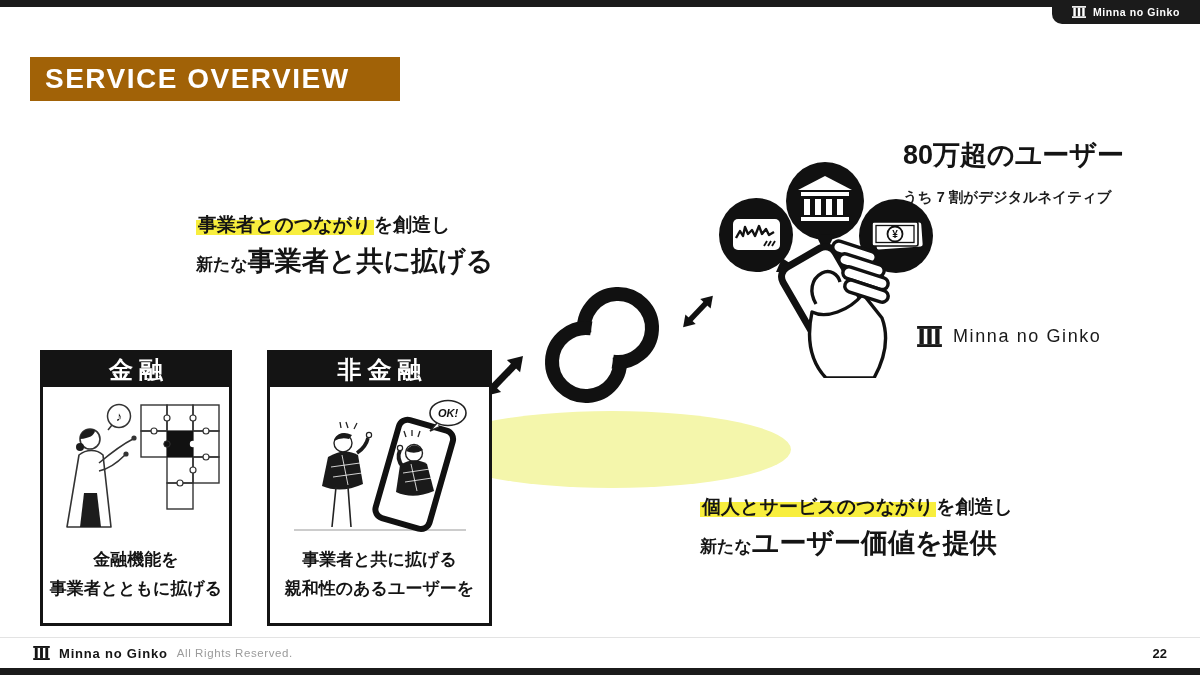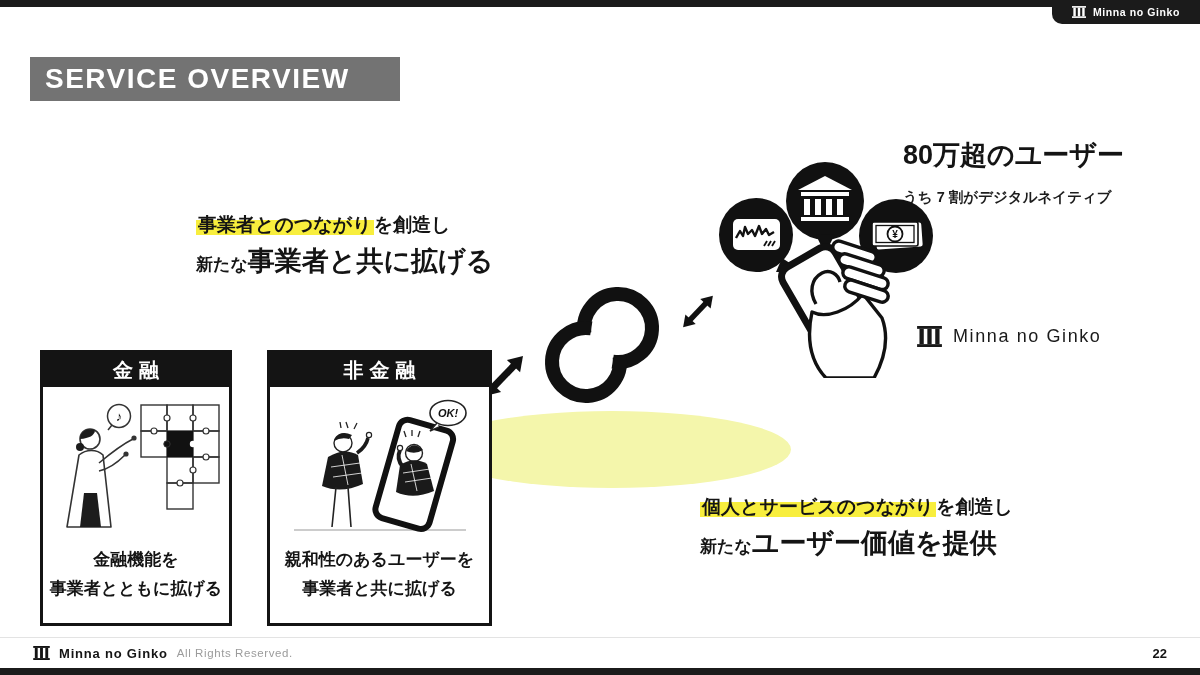--- a/index.html
+++ b/index.html
@@ -6,21 +6,21 @@
   .slide{
     position:relative;width:1200px;height:675px;background:#fff;overflow:hidden;
     font-family:"Liberation Sans","DejaVu Sans",sans-serif;color:#141414;
   }
   
   .top-bar{position:absolute;left:0;top:0;width:100%;height:7px;background:#1b1b1b;}
   .top-tab{position:absolute;top:0;left:1052px;width:148px;height:24px;background:#1b1b1b;
     border-bottom-left-radius:10px;display:flex;align-items:center;justify-content:center;gap:7px;color:#fff;}
   .top-tab .tab-label{font-size:10.5px;font-weight:bold;letter-spacing:.6px;}
   
-  .title-box{position:absolute;left:30px;top:57px;width:370px;height:44px;background:#737373;
+  .title-box{position:absolute;left:30px;top:57px;width:370px;height:44px;background:#a16207;
     display:flex;align-items:center;padding-left:15px;box-sizing:border-box;}
   .title-box span{color:#fff;font-size:28px;font-weight:bold;letter-spacing:1.5px;}
   
   .msg{position:absolute;white-space:nowrap;}
   .msg .l1{font-size:19px;font-weight:bold;line-height:26px;}
   .msg .l2{margin-top:5px;font-weight:bold;}
   .msg .l2 .small{font-size:17px;}
   .msg .l2 .big{font-size:27px;}
   .hl{background:linear-gradient(to bottom, rgba(0,0,0,0) 28%, #f8ee3d 28%);padding:0 2px;}
   .business-message{left:196px;top:212px;}
@@ -39,21 +39,21 @@
     font-size:36px;color:#111;z-index:2;letter-spacing:.5px;}
   
   .arrow{position:absolute;}
   .arrow-left{left:473px;top:346px;}
   .arrow-right{left:674px;top:288px;}
   
   .panel{position:absolute;top:350px;background:#fff;border:3px solid #141414;box-sizing:border-box;height:276px;}
   .panel-finance{left:40px;width:192px;}
   .panel-nonfinance{left:267px;width:225px;}
   .panel-header{height:34px;background:#141414;color:#fff;display:flex;align-items:center;justify-content:center;
-    font-size:20px;font-weight:bold;letter-spacing:6px;text-indent:6px;}
+    font-size:24px;font-weight:bold;letter-spacing:6px;text-indent:6px;}
   .panel-illustration{display:block;margin:0 auto;}
   .panel-caption{text-align:center;font-size:17px;font-weight:bold;line-height:29px;margin-top:6px;white-space:nowrap;}
   
   .footer{position:absolute;left:0;top:637px;width:100%;height:31px;border-top:1px solid #e3e3e3;
     display:flex;align-items:center;justify-content:space-between;padding:0 33px;box-sizing:border-box;}
   .footer-left{display:flex;align-items:center;gap:9px;}
   .footer .f-brand{font-size:13px;font-weight:bold;letter-spacing:.8px;}
   .footer .f-rights{font-size:11.5px;color:#9b9b9b;letter-spacing:.6px;}
   .footer .f-page{font-size:13px;font-weight:bold;}
   .bottom-bar{position:absolute;left:0;bottom:0;width:100%;height:7px;background:#1b1b1b;}
@@ -264,22 +264,22 @@
           </g>
       </g>
 
       <g>
         <ellipse cx="168" cy="26" rx="18" ry="12.5" fill="#fff" stroke="#222" stroke-width="1.6"></ellipse>
         <polyline points="157,36 150,44 159,40" fill="#fff" stroke="#222" stroke-width="1.4"></polyline>
         <text x="168" y="30" text-anchor="middle" font-size="11" font-weight="bold" font-style="italic" fill="#111">OK!</text>
       </g>
     </svg>
     <div class="panel-caption">
+      <div>事業者と共に拡げる</div>
       <div>親和性のあるユーザーを</div>
-      <div>事業者と共に拡げる</div>
     </div>
   </div>
 
   <div class="msg personal-message">
     <div class="l1"><span class="hl">個人とサービスのつながり</span><span>を創造し</span></div>
     <div class="l2"><span class="small">新たな</span><span class="big">ユーザー価値を提供</span></div>
   </div>
 
   <div class="footer">
     <div class="footer-left">

